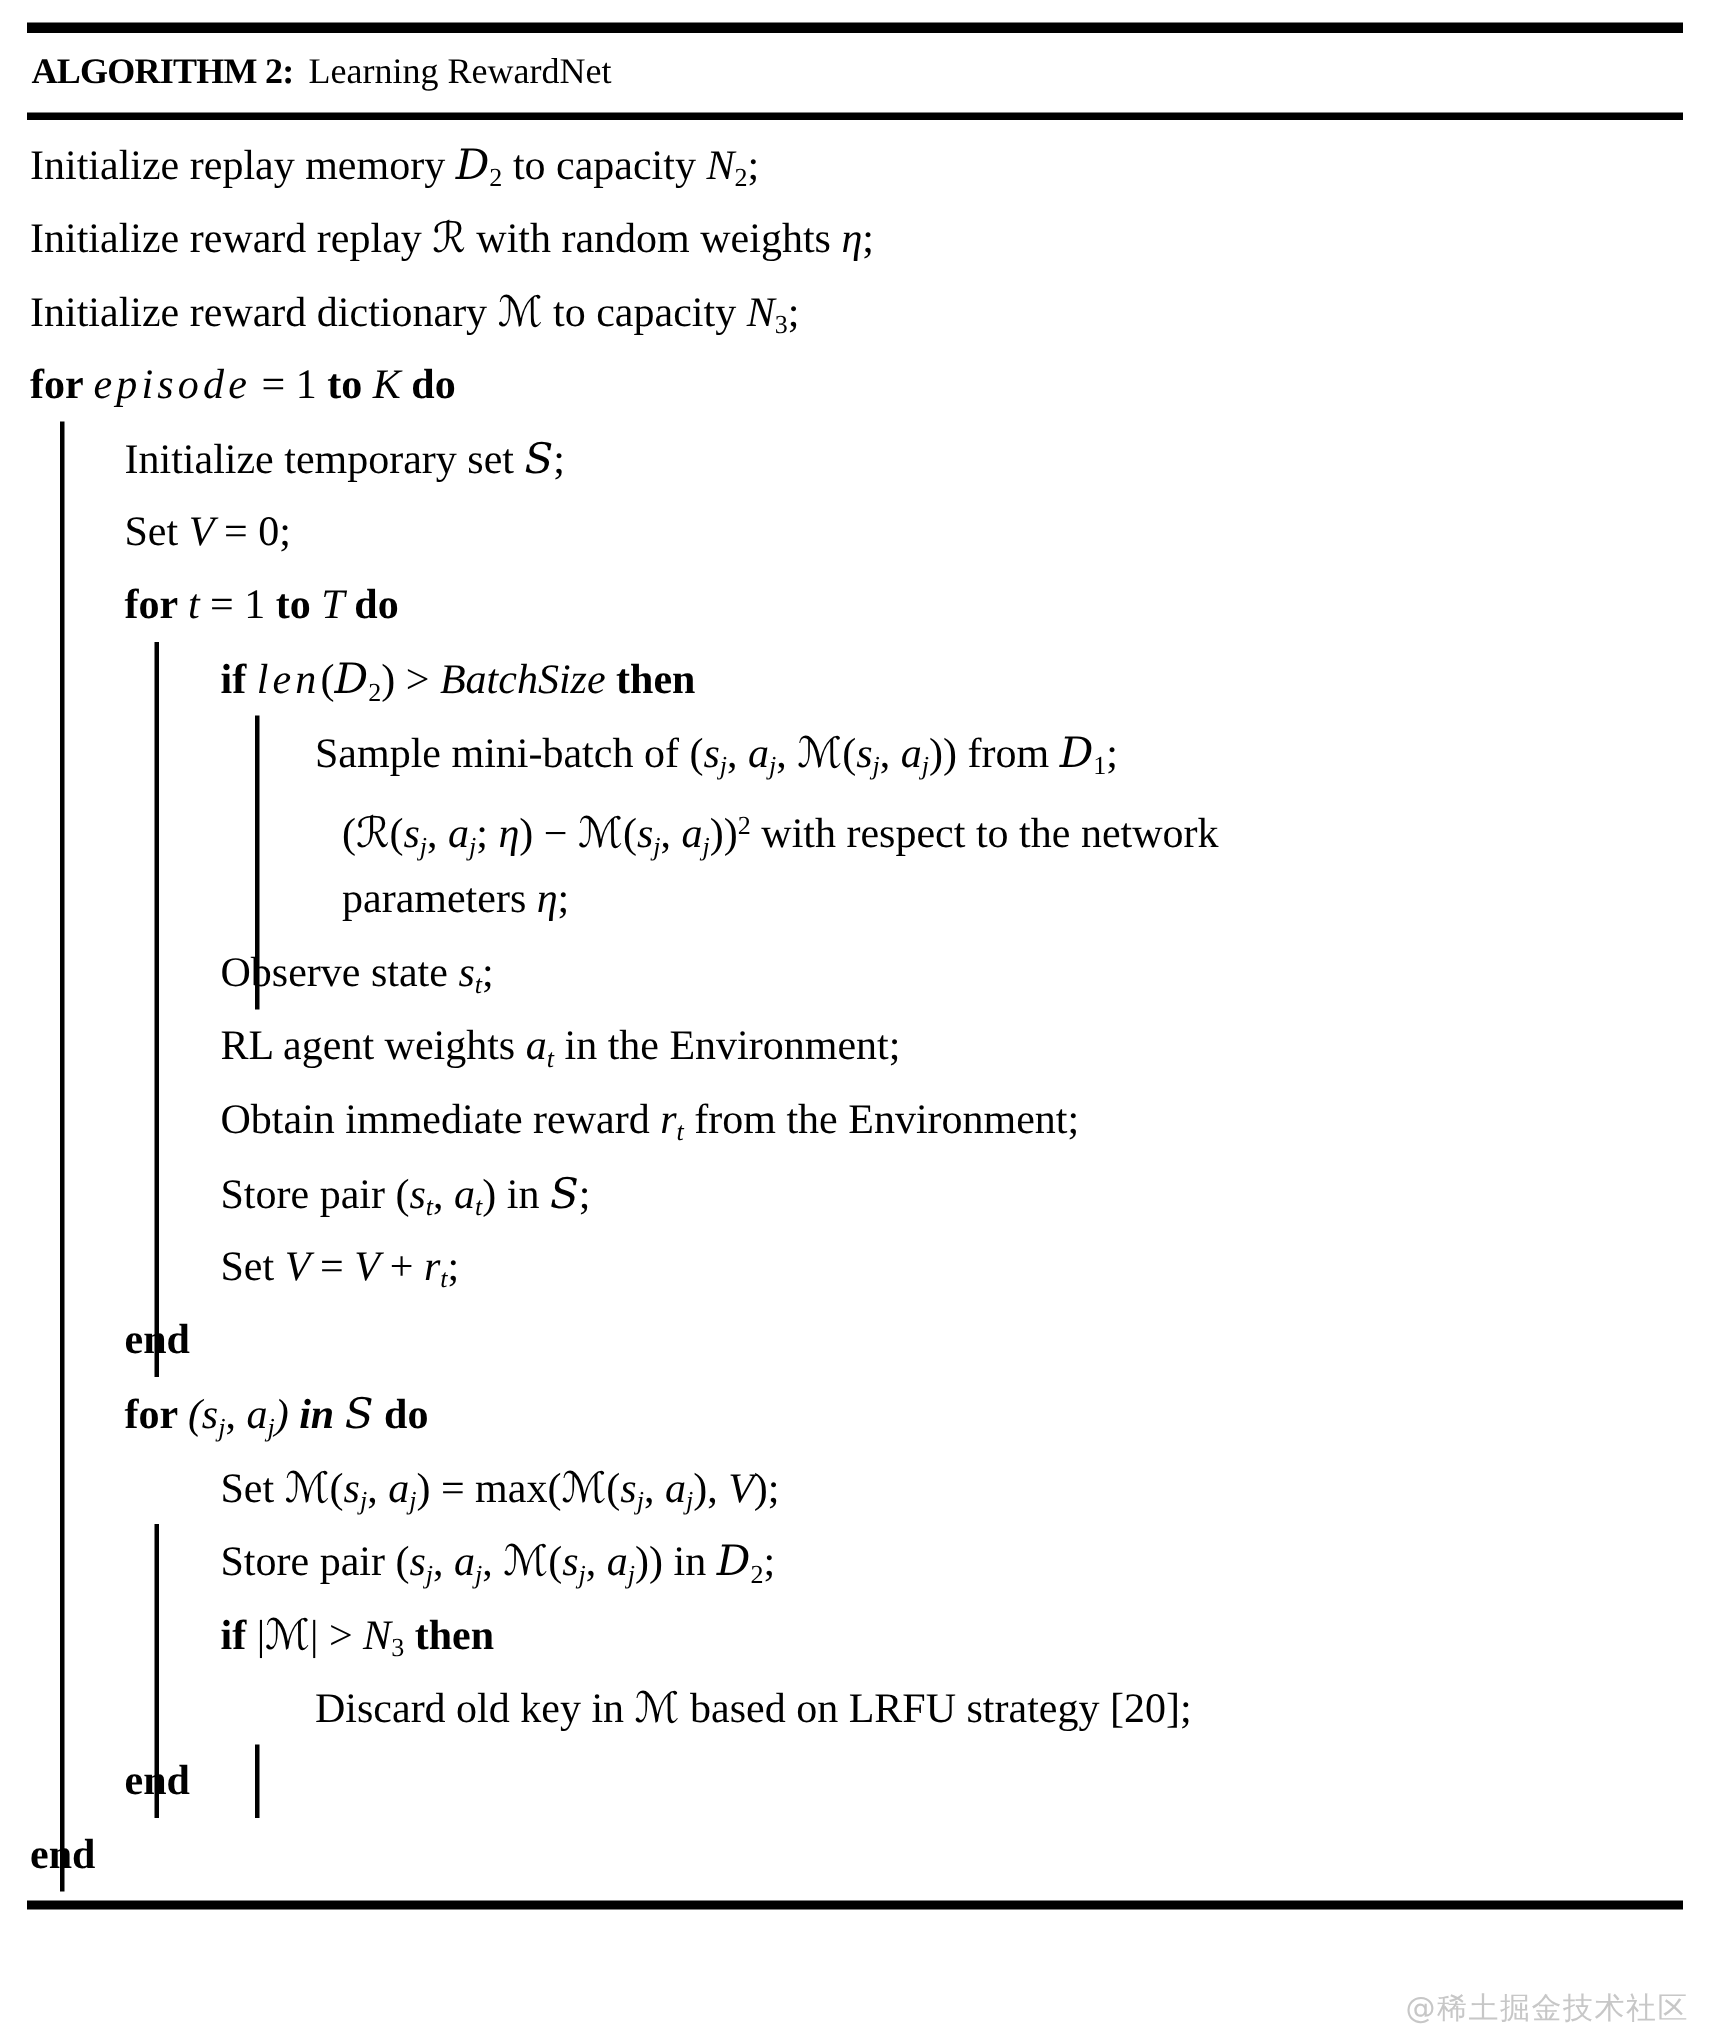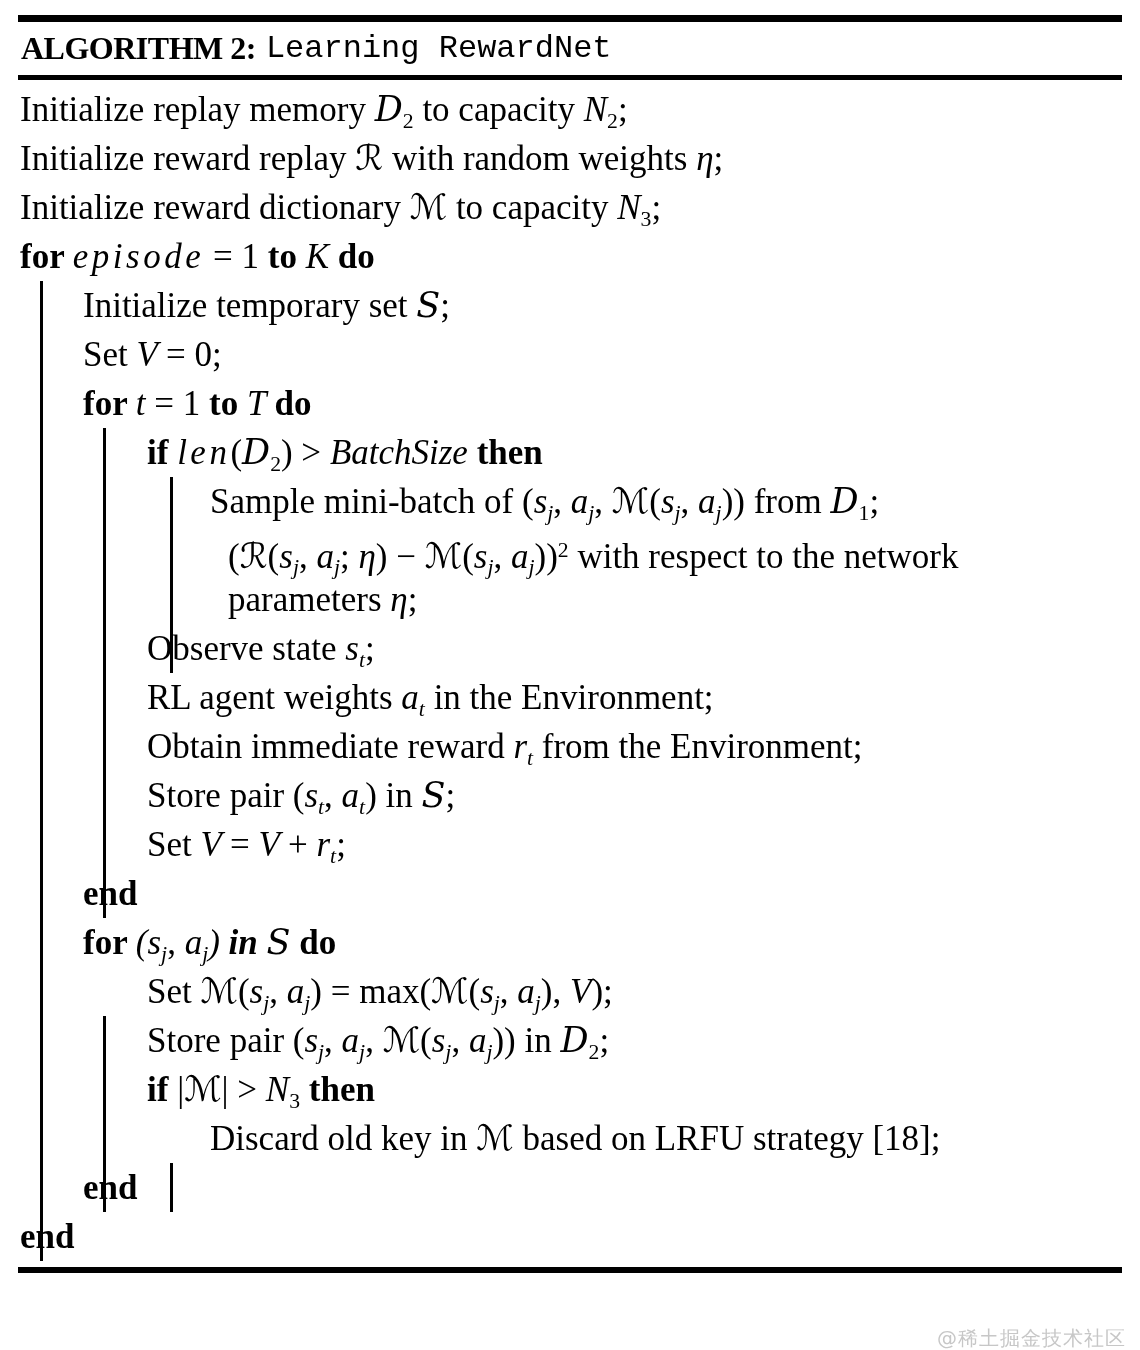--- a/index.html
+++ b/index.html
@@ -17,34 +17,34 @@
     left:18px; top:15px;
     width:1104px;
   }
   .rule { background:#000000; width:100%; }
   .rule.thick { height:7px; }
   .rule.mid { height:5px; }
   .rule.bottom { height:6px; margin-top:6px; }
   .algo-title {
     height:53px;
     display:flex; align-items:center;
-    font-size:32px;
+    font-size:24px;
     padding-left:3px;
     white-space:nowrap;
   }
   .algo-title .t-label { font-weight:700; letter-spacing:-0.5px; }
-  .algo-title .t-name { margin-left:10px;font-family:Liberation Mono, monospace; }
+  .algo-title .t-name { margin-left:10px; }
   .algo-body {
     position:relative;
     padding-top:5px;
   }
   .line {
     height:49px;
     line-height:49px;
-    font-size:35px;
+    font-size:28px;
     white-space:nowrap;
   }
   .ind0 { padding-left:2px; }
   .ind1 { padding-left:65px; }
   .ind2 { padding-left:129px; }
   .ind3 { padding-left:192px; }
   .ind3.cont { padding-left:210px; }
   .kw  { font-weight:700; }
   .it  { font-style:italic; }
   .ki  { font-weight:700; font-style:italic;text-align:right; }
@@ -100,21 +100,21 @@
           <div class="line ind2"><span>Observe state </span><span class="it">s</span><span class="sub">t</span><span>;</span></div>
           <div class="line ind2"><span>RL agent weights </span><span class="it">a</span><span class="sub">t</span><span> in the Environment;</span></div>
           <div class="line ind2"><span>Obtain immediate reward </span><span class="it">r</span><span class="sub">t</span><span> from the Environment;</span></div>
           <div class="line ind2"><span>Store pair (</span><span class="it">s</span><span class="sub">t</span><span>, </span><span class="it">a</span><span class="sub">t</span><span>) in </span><span class="cal">S</span><span>;</span></div>
           <div class="line ind2"><span>Set </span><span class="it">V </span><span>= </span><span class="it">V </span><span>+ </span><span class="it">r</span><span class="sub">t</span><span>;</span></div>
           <div class="line ind1"><span class="kw">end</span></div>
           <div class="line ind1"><span class="kw">for </span><span class="it">(</span><span class="it">s</span><span class="sub">j</span><span>, </span><span class="it">a</span><span class="sub">j</span><span class="it">) </span><span class="ki">in </span><span class="cal">S</span><span> </span><span class="kw">do</span></div>
           <div class="line ind2"><span>Set </span><span class="cal">ℳ</span><span>(</span><span class="it">s</span><span class="sub">j</span><span>, </span><span class="it">a</span><span class="sub">j</span><span>) = max(</span><span class="cal">ℳ</span><span>(</span><span class="it">s</span><span class="sub">j</span><span>, </span><span class="it">a</span><span class="sub">j</span><span>), </span><span class="it">V</span><span>);</span></div>
           <div class="line ind2"><span>Store pair (</span><span class="it">s</span><span class="sub">j</span><span>, </span><span class="it">a</span><span class="sub">j</span><span>, </span><span class="cal">ℳ</span><span>(</span><span class="it">s</span><span class="sub">j</span><span>, </span><span class="it">a</span><span class="sub">j</span><span>)) in </span><span class="cal">D</span><span class="subn">2</span><span>;</span></div>
           <div class="line ind2"><span class="kw">if </span><span>|</span><span class="cal">ℳ</span><span>| &gt; </span><span class="it">N</span><span class="subn">3</span><span> </span><span class="kw">then</span></div>
-          <div class="line ind3"><span>Discard old key in </span><span class="cal">ℳ</span><span> based on LRFU strategy [18];</span></div>
+          <div class="line ind3"><span>Discard old key in </span><span class="cal">ℳ</span><span> based on LRFU strategy [20];</span></div>
           <div class="line ind1"><span class="kw">end</span></div>
           <div class="line ind0"><span class="kw">end</span></div>
         </div>
     </div>
     <div class="rule bottom"></div>
   </div>
   <div class="watermark">@稀土掘金技术社区</div>
 </div>
 
 </body></html>

